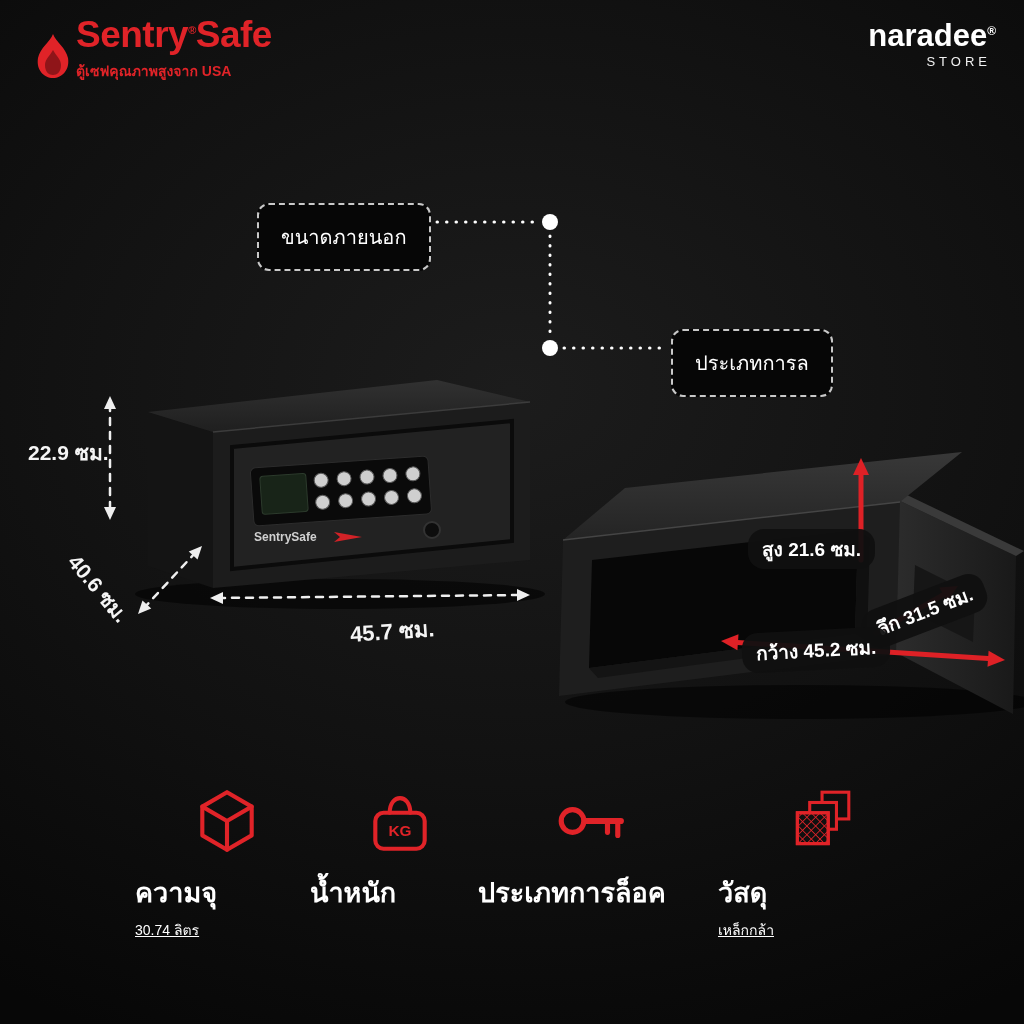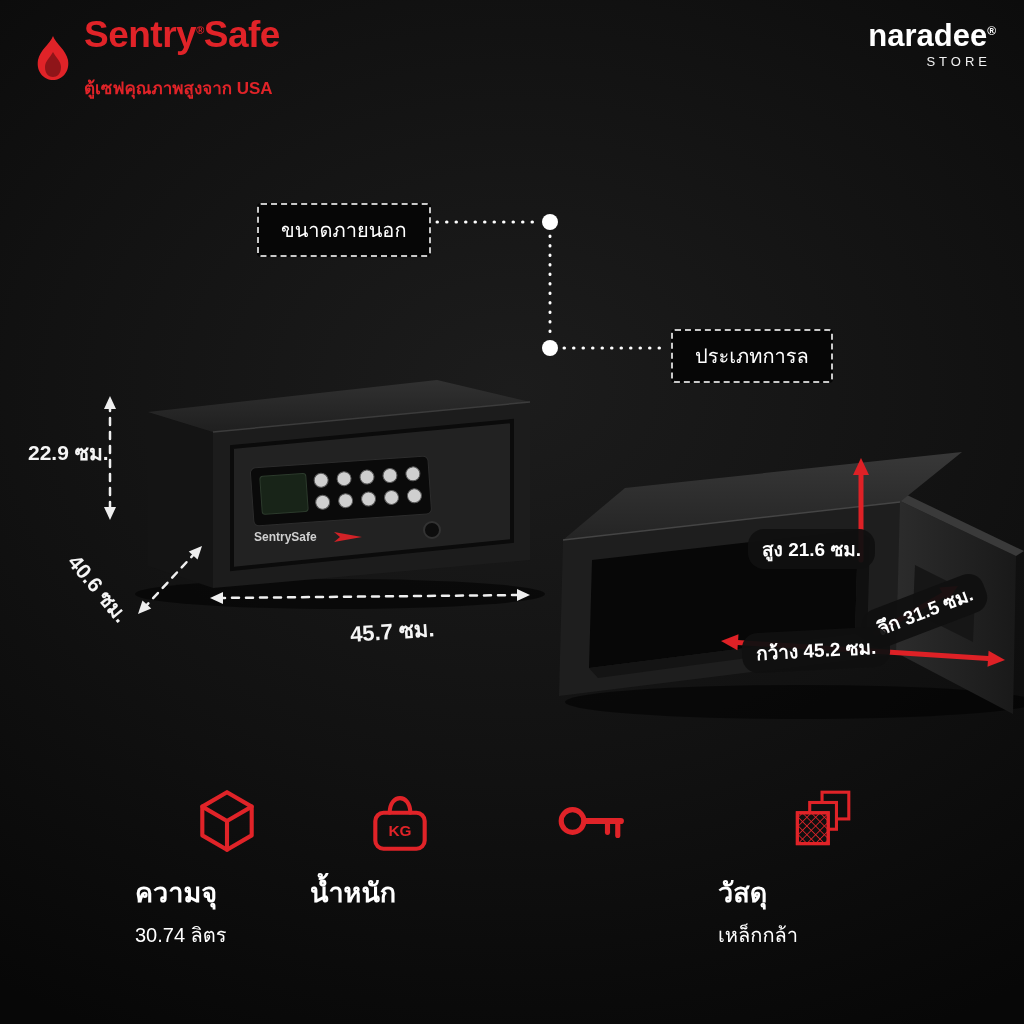--- a/index.html
+++ b/index.html
@@ -4,53 +4,53 @@
 <style>
   html,body{margin:0;padding:0;background:#000;}
   .canvas{
     position:relative;width:1024px;height:1024px;overflow:hidden;
     background:radial-gradient(90% 70% at 50% 38%, #1c1c1c 0%, #111111 55%, #070707 100%);
     font-family:"Liberation Sans","DejaVu Sans",sans-serif;color:#fff;
   }
   .abs{position:absolute;}
   svg{display:block;}
   
-  .brand{left:30px;top:16px;display:flex;align-items:center;gap:8px;}
+  .brand{left:30px;top:16px;display:flex;align-items:flex-end;}
   .brand-text{font-size:37px;font-weight:800;color:#e02328;line-height:1;letter-spacing:-0.5px;}
   .brand-text sup{font-size:11px;font-weight:700;}
-  .tagline{margin-top:21px;font-size:17px;font-weight:700;color:#e02328;}
+  .tagline{margin-top:7px;font-size:14px;font-weight:700;color:#e02328;}
   .store{right:28px;top:20px;text-align:right;}
   .store-name{font-size:31px;font-weight:700;color:#fff;line-height:1;}
   .store-name sup{font-size:12px;}
   .store-sub{font-size:13px;letter-spacing:4px;color:#f2f2f2;margin-top:3px;margin-right:5px;}
   
   .pill{
-    background:#060606;border:2px dashed #c8c8c8;border-radius:4px;
-    padding:9px 22px;font-size:20px;color:#fff;white-space:nowrap;
+    background:#060606;border:2px dashed #c8c8c8;border-radius:12px;
+    padding:16px 22px;font-size:20px;color:#fff;white-space:nowrap;
   }
   .pill-external{left:257px;top:203px;}
   .pill-internal{left:671px;top:329px;}
   
   .dim{color:#f5f5f5;font-weight:700;white-space:nowrap;}
   .dim-height{left:28px;top:436px;font-size:21px;}
   .dim-depth{left:58px;top:572px;font-size:21px;transform:rotate(50deg);}
   .dim-width{left:350px;top:614px;font-size:22px;transform:rotate(-4deg);}
   
   .tag{
     background:rgba(16,16,16,0.95);border-radius:16px;padding:5px 14px;
     font-size:19px;font-weight:700;color:#fff;white-space:nowrap;
   }
   .tag-height{left:748px;top:529px;}
   .tag-depth{left:860px;top:591px;transform:rotate(-21deg);}
   .tag-width{left:742px;top:630px;transform:rotate(-3deg);}
   
   .feature{top:785px;text-align:left;}
   .feature .f-icon{margin:0 auto;}
   .f-title{margin-top:14px;font-size:27px;font-weight:700;color:#fff;}
-  .f-value{margin-top:5px;font-size:20px;font-weight:400;color:#fff;white-space:nowrap;}
+  .f-value{margin-top:5px;font-size:14px;font-weight:400;color:#fff;white-space:nowrap;text-decoration:underline;}
   .feat-1{left:135px;width:184px;}
   .feat-2{left:310px;width:180px;}
   .feat-3{left:478px;width:224px;}
   .feat-4{left:718px;width:204px;}
 </style>
 </head>
 <body>
 
 <div class="canvas">
 
@@ -200,20 +200,21 @@
     <div class="f-title">น้ำหนัก</div>
   </div>
 
   <div class="abs feature feat-3">
     <svg class="f-icon" width="72" height="72" viewBox="-35 -35 70 70">
       <circle cx="-17" cy="0" r="11" stroke="#e02328" stroke-width="5" fill="none"></circle>
       <line x1="-5" y1="0" x2="30" y2="0" stroke="#e02328" stroke-width="6" stroke-linecap="round"></line>
       <line x1="17" y1="2" x2="17" y2="11" stroke="#e02328" stroke-width="5" stroke-linecap="round"></line>
       <line x1="27" y1="2" x2="27" y2="14" stroke="#e02328" stroke-width="5" stroke-linecap="round"></line>
     </svg>
+    <div class="f-title">ประเภทการล็อค</div>
   </div>
 
   <div class="abs feature feat-4">
     <svg class="f-icon" width="72" height="72" viewBox="-35 -35 70 70">
       <defs>
         <pattern id="hatchP" width="6" height="6" patternUnits="userSpaceOnUse" patternTransform="rotate(45)">
           <line x1="0" y1="0" x2="0" y2="6" stroke="#e02328" stroke-width="1.6"></line>
           <line x1="0" y1="0" x2="6" y2="0" stroke="#e02328" stroke-width="1.6"></line>
         </pattern>
       </defs>

